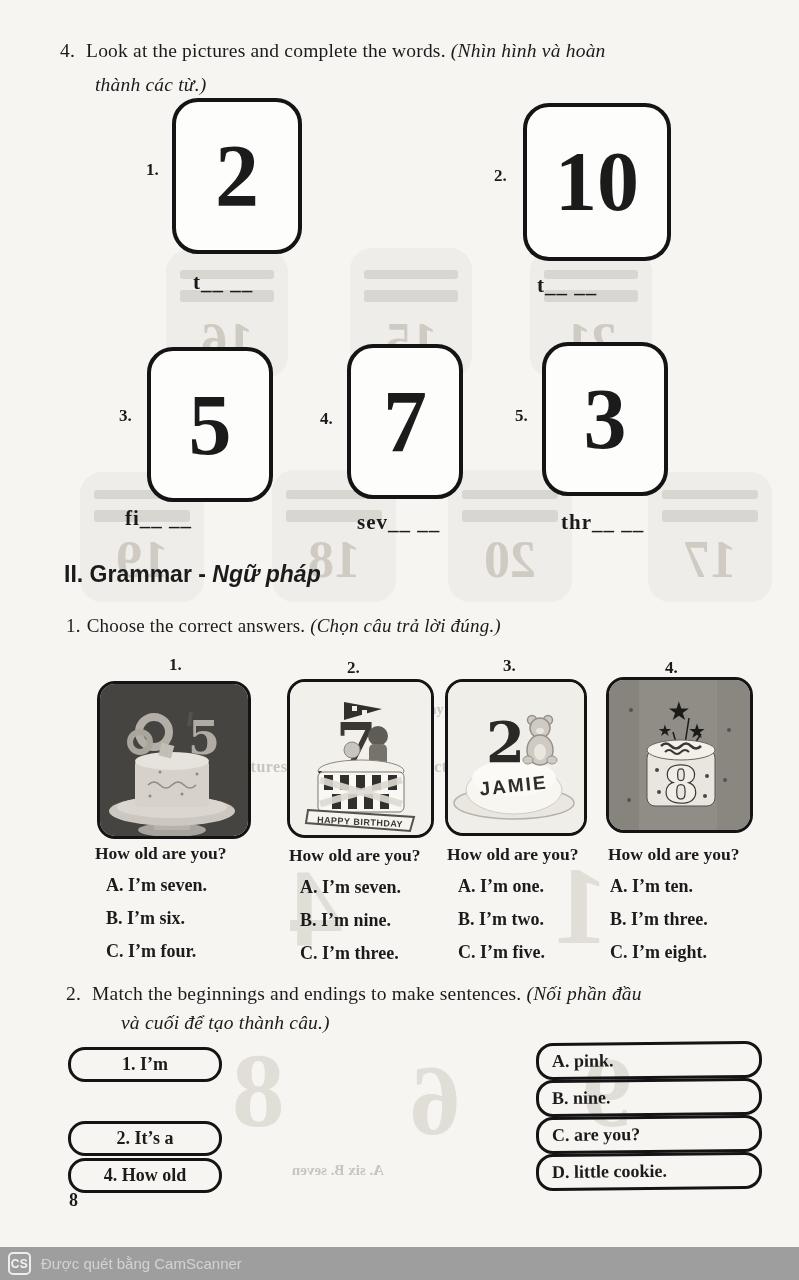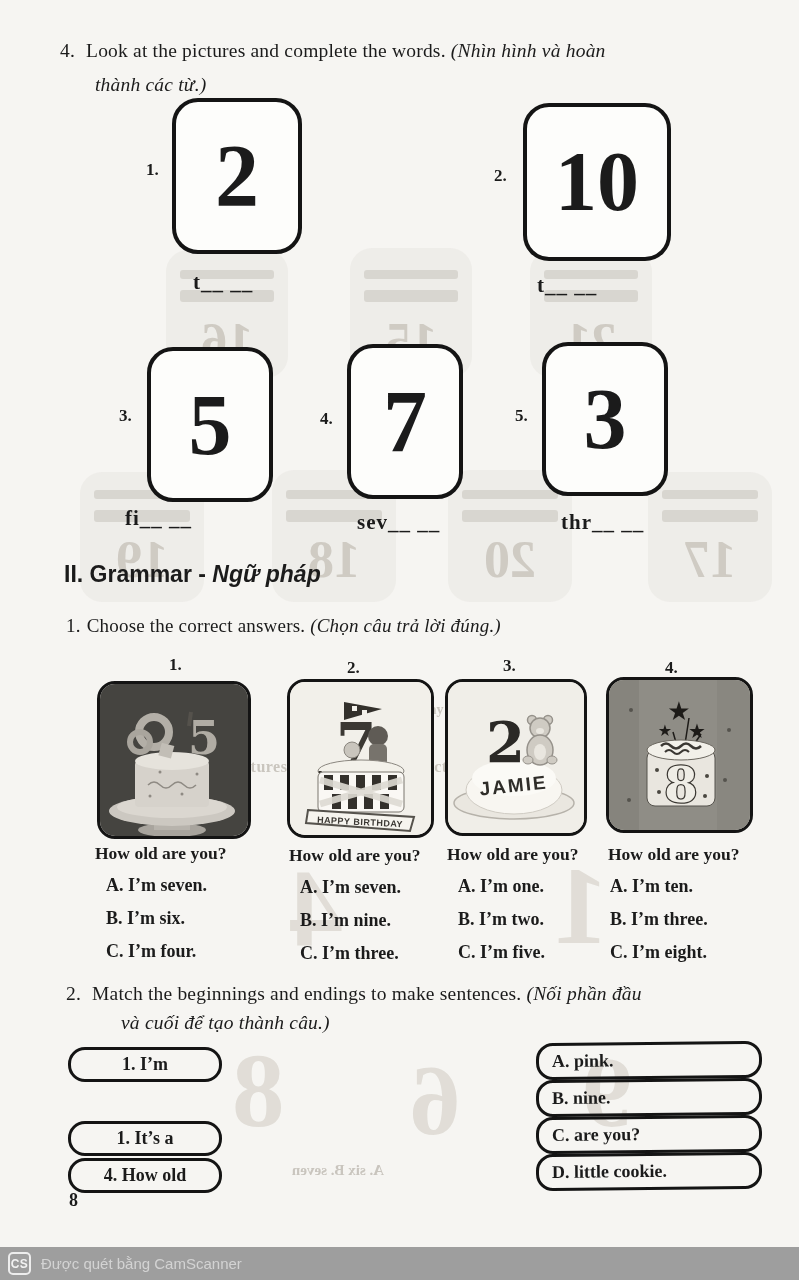--- a/index.html
+++ b/index.html
@@ -293,21 +293,21 @@
       <div class="opt c" style="left:2px;">C. I’m eight.</div>
     </div>
 
     <div class="hline" style="left:66px;top:983px;">
       <span class="num">2.</span><span>Match the beginnings and endings to make sentences.</span>
       <span class="vi">(Nối phần đầu</span>
     </div>
     <div class="hline vi" style="left:97px;top:1012px;margin-left:24px;">và cuối để tạo thành câu.)</div>
 
     <div class="pill left" style="top:1047px;">1. I’m</div>
-    <div class="pill left" style="top:1121px;">1. It’s a</div>
+    <div class="pill left" style="top:1121px;">2. It’s a</div>
     <div class="pill left" style="top:1158px;">4. How old</div>
 
     <div class="pill right" style="top:1042px;transform:rotate(-.6deg);">A. pink.</div>
     <div class="pill right" style="top:1079px;transform:rotate(-.6deg);">B. nine.</div>
     <div class="pill right" style="top:1116px;transform:rotate(-.6deg);">C. are you?</div>
     <div class="pill right" style="top:1153px;transform:rotate(-.6deg);">D. little cookie.</div>
 
     <div class="pagenum">8</div>
 
     <div class="footer">

